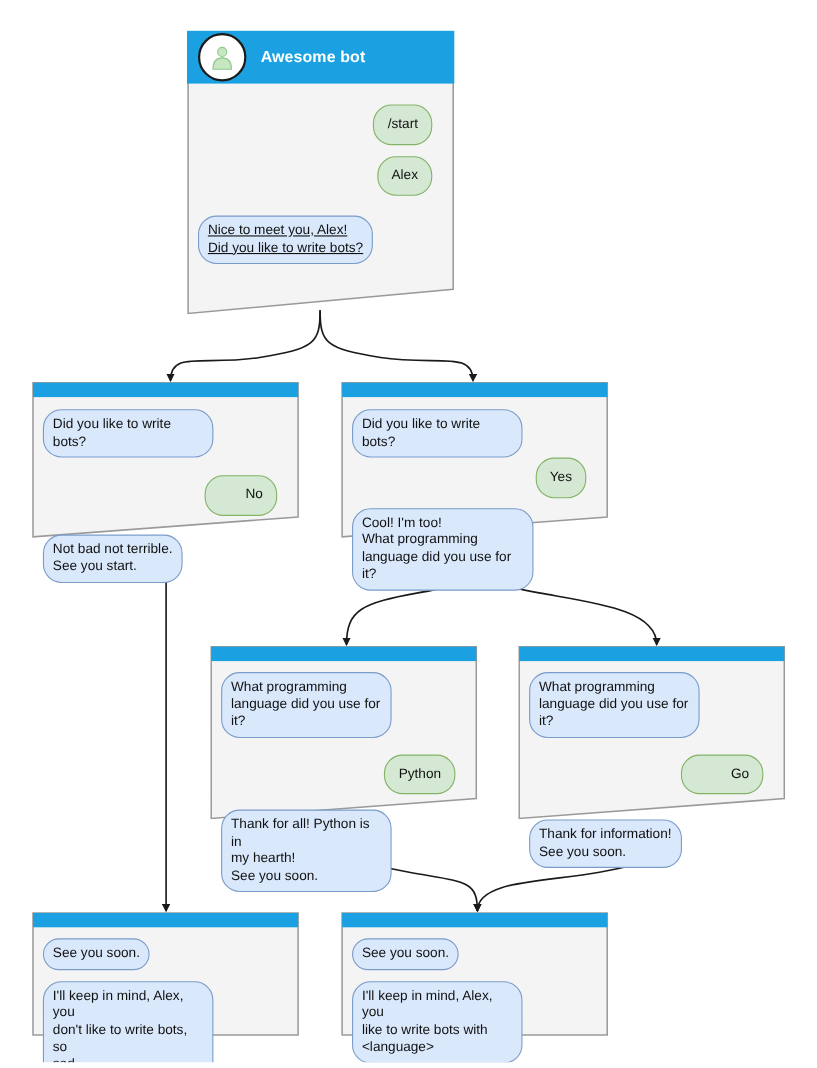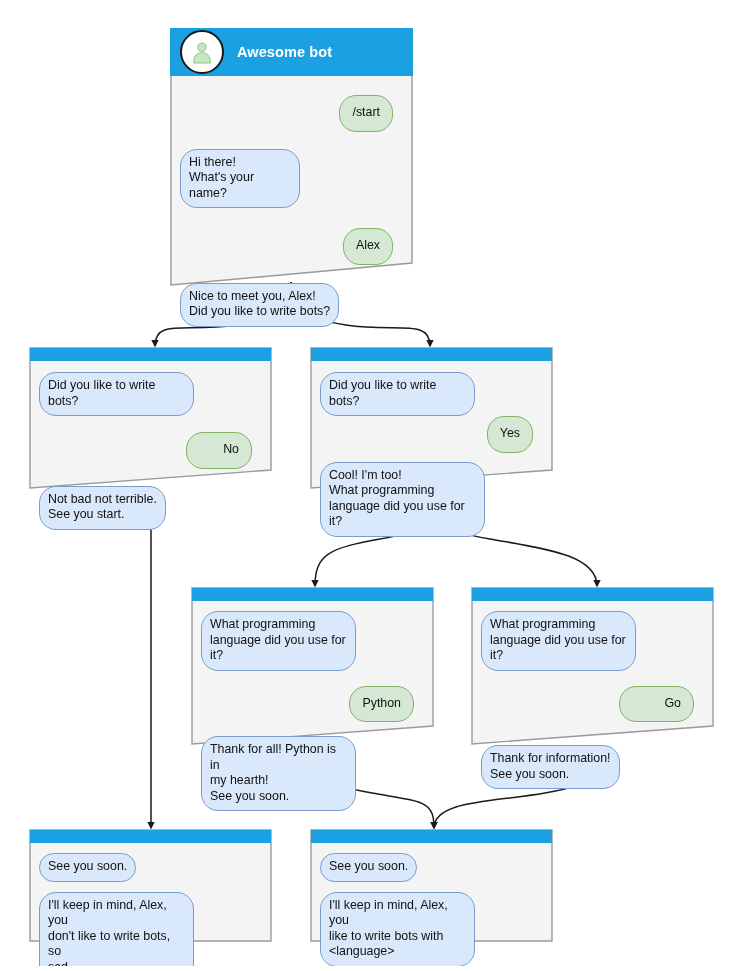--- a/index.html
+++ b/index.html
@@ -156,24 +156,22 @@
         <div class="avatar">
           <svg width="24" height="24" viewBox="0 0 24 24">
             <circle cx="12" cy="7.2" r="4.1" fill="#c7e6c2" stroke="#8cc98a" stroke-width="1"></circle>
             <path d="M 3.6 23 C 3.6 15.6 7.4 12.6 12 12.6 C 16.6 12.6 20.4 15.6 20.4 23 Z" fill="#c7e6c2" stroke="#8cc98a" stroke-width="1"></path>
           </svg>
         </div>
         <div class="node-title">Awesome bot</div>
       </div>
       <div class="chat-body" style="top:48px; bottom:0;">
         <div class="msg user" style="margin-top:12px; margin-right:10px;">/start</div>
-        <div class="msg bot" style="margin-top:17px; max-width:120px;">Hi there!
-What's your name?</div>
-        <div class="msg user" style="margin-top:20px; margin-right:10px;">Alex</div>
-        <div class="msg bot" style="margin-top:18px; max-width:165px;">Nice to meet you, Alex!
+        <div class="msg user" style="margin-top:10px; margin-right:10px;">Alex</div>
+        <div class="msg bot" style="margin-top:18px; max-width:165px;text-decoration:underline;">Nice to meet you, Alex!
 Did you like to write bots?</div>
       </div>
     </div>
   </div>
 
   <div class="node" style="left:29px; top:347px; width:243px; height:142px;">
     <svg class="node-shape" viewBox="0 0 243 142" preserveAspectRatio="none">
       <path d="M 1,1 L 242,1 L 242,123 L 1,141 Z" fill="#f4f4f4" stroke="#9a9a9a" stroke-width="1.4"></path>
       <rect x="1" y="1" width="241" height="13" fill="#1ba1e2"></rect>
     </svg>

